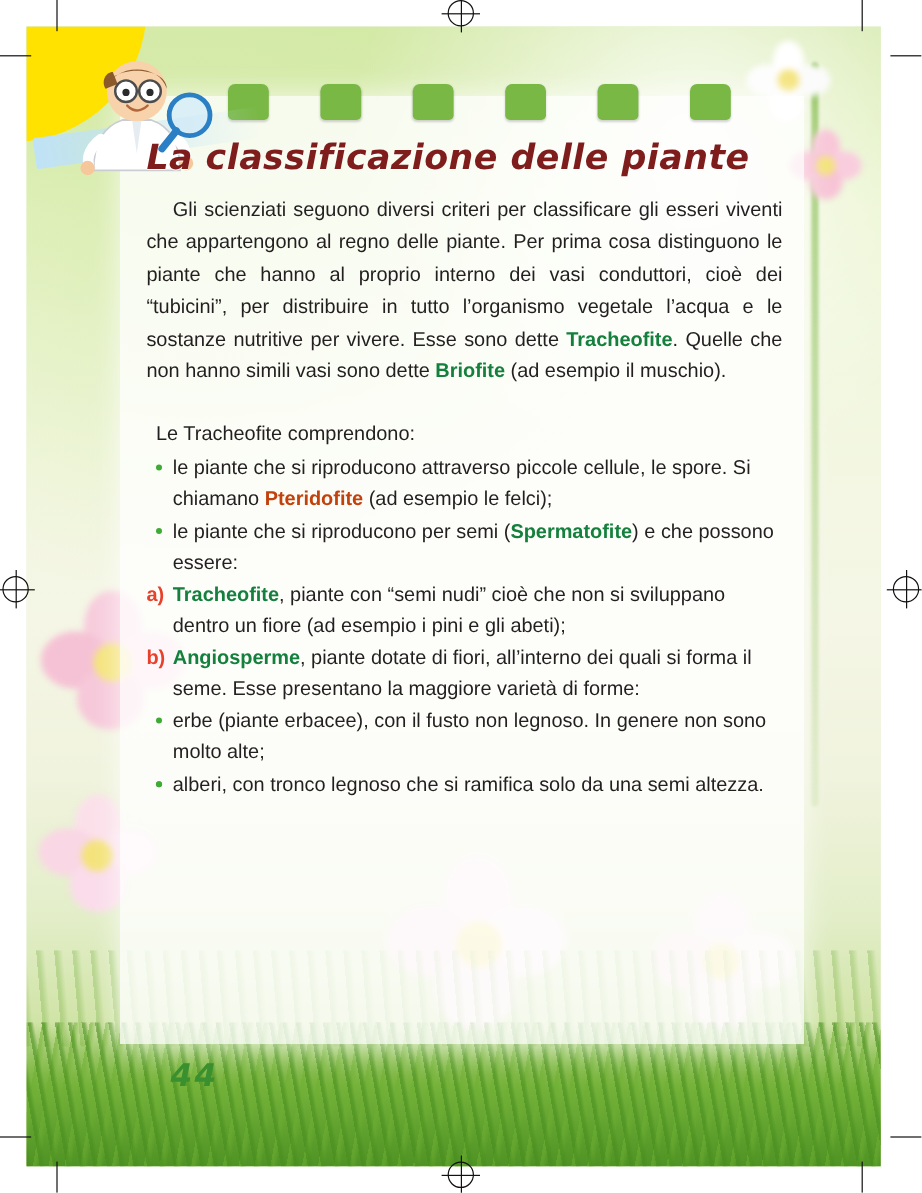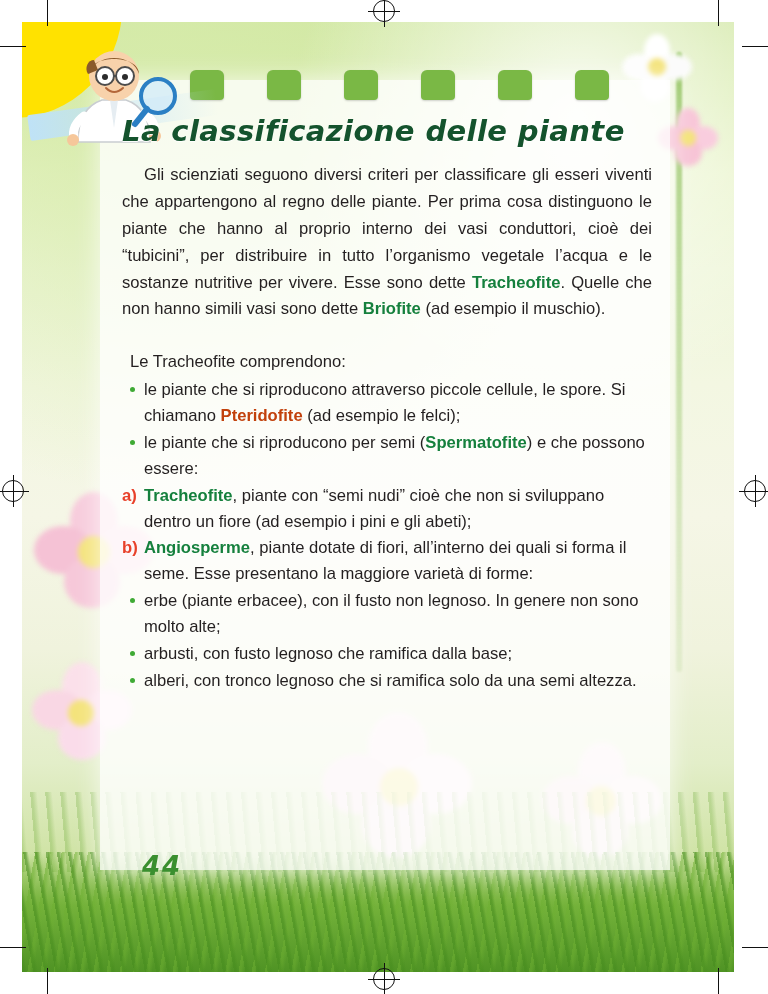--- a/index.html
+++ b/index.html
@@ -186,21 +186,21 @@
     top: 92px;
     width: 530px;
     color: #231f20;
   }
   h1.title {
     margin: 0 0 14px 0;
     font-family: "DejaVu Sans", sans-serif;
     font-size: 29px;
     font-weight: bold;
     font-style: italic;
-    color: #14532d;
+    color: #7f1d1d;
     letter-spacing: 0.4px;
     text-shadow: 0 1px 0 rgba(255,255,255,0.9);
   }
   p.intro {
     margin: 0;
     font-size: 16.6px;
     line-height: 1.62;
     text-align: justify;
     text-indent: 22px;
   }
@@ -239,21 +239,21 @@
     position: absolute;
     left: 0px;
     top: 0;
     color: #e8402a;
     font-weight: bold;
   }
 
   .page-number {
     position: absolute;
     left: 120px;
-    top: 829px;
+    top: 860px;
     font-family: "DejaVu Sans", sans-serif;
     font-size: 26px;
     font-weight: bold;
     font-style: italic;
     color: #3a8f2f;
     letter-spacing: 2px;
   }
 </style>
 </head>
 <body>
@@ -381,21 +381,21 @@
 
       <p class="li-alpha">
         <span class="alpha">b)</span><span class="em-red">Angiosperme</span><span>, piante dotate di fiori, all’interno dei quali si forma il seme. Esse  presentano la maggiore varietà di forme:</span>
       </p>
 
       <p class="li">
         <span class="bullet"></span><span>erbe (piante erbacee), con il fusto non legnoso. In genere non sono molto alte;</span>
       </p>
 
       <p class="li">
-        <span class="bullet"></span><span>arbusti, con fusto legnoso che ramifica dalla base;</span>
+        <span class="bullet"></span>
       </p>
 
       <p class="li">
         <span class="bullet"></span><span>alberi, con tronco legnoso che si ramifica solo da una semi altezza.</span>
       </p>
 
     </div>
   </div>
 
   <div class="page-number">44</div>

